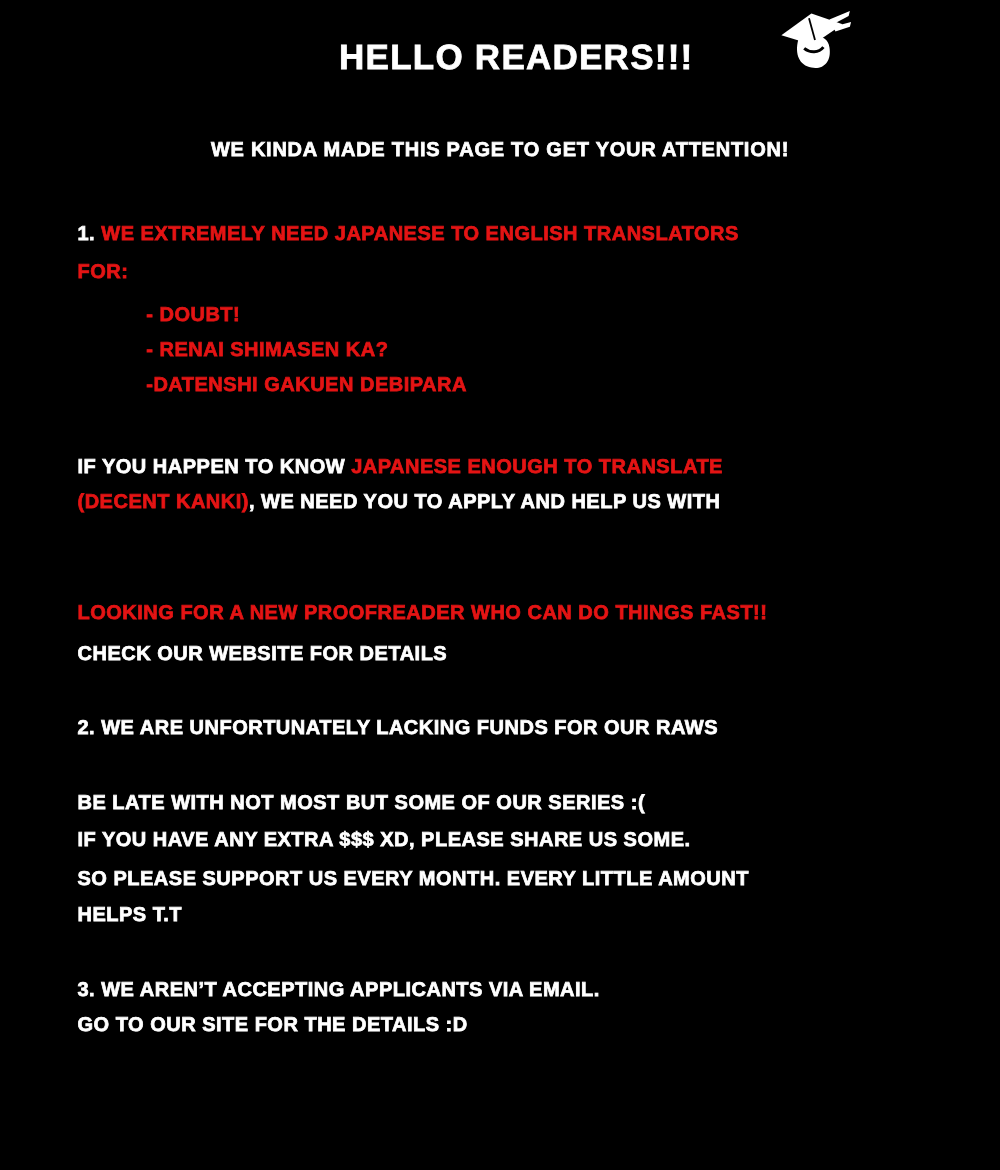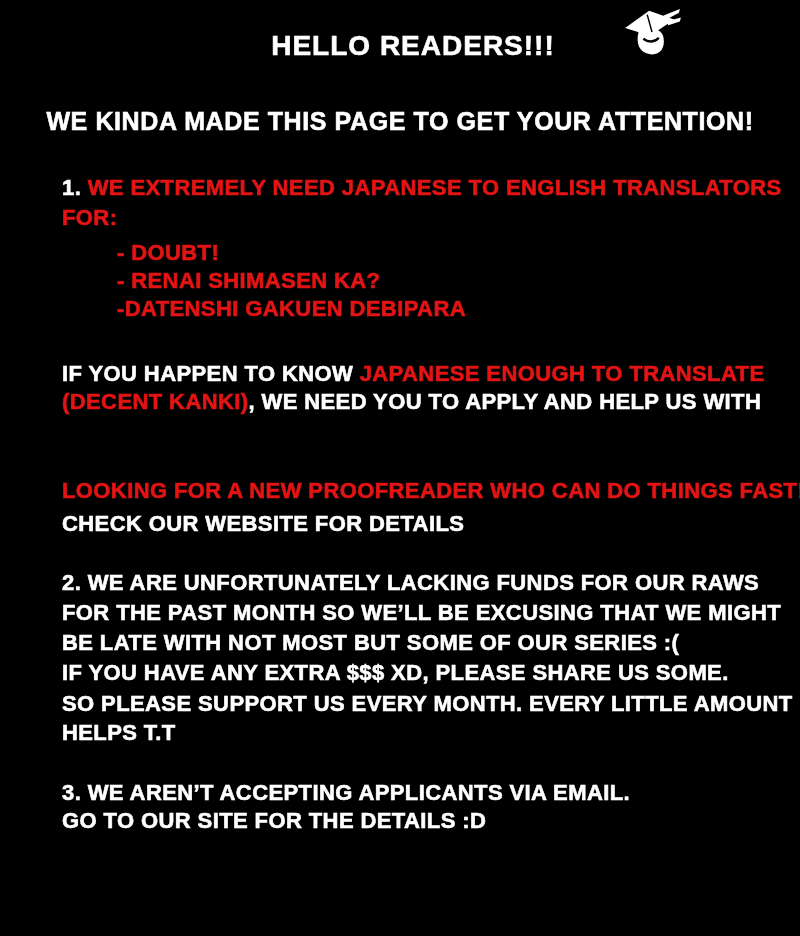--- a/index.html
+++ b/index.html
@@ -13,42 +13,42 @@
     height: 936px;
     background: #000000;
     overflow: hidden;
     font-family: "Liberation Sans", sans-serif;
     font-weight: bold;
     color: #ffffff;
   }
   .line {
     position: absolute;
     left: 62px;
-    font-size: 22px;
+    font-size: 16px;
     line-height: 26px;
     letter-spacing: 0.4px;
     white-space: nowrap;
     -webkit-text-stroke: 0.6px #ffffff;
   }
   .red {
     color: #e41414;
     -webkit-text-stroke: 0.6px #e41414;
   }
   .center {
     left: 0;
     width: 100%;
     text-align: center;
   }
   .title {
     font-size: 28px;
     letter-spacing: 1px;
     transform: translateX(13px);
   }
   .subtitle {
-    font-size: 25px;
+    font-size: 16px;
     letter-spacing: 0.6px;
   }
   .indent {
     left: 117px;
   }
   .logo {
     position: absolute;
     left: 623px;
     top: 6px;
     width: 58px;
@@ -90,21 +90,20 @@
   </div>
   <div class="line" style="top:361px">
     <span>IF YOU HAPPEN TO KNOW </span>
     <span class="red">JAPANESE ENOUGH TO TRANSLATE</span>
   </div>
 
   <div class="line red" style="top:478px">LOOKING FOR A NEW PROOFREADER WHO CAN DO THINGS FAST!!</div>
   <div class="line" style="top:511px">CHECK OUR WEBSITE FOR DETAILS</div>
 
   <div class="line" style="top:570px">2. WE ARE UNFORTUNATELY LACKING FUNDS FOR OUR RAWS</div>
-  <div class="line" style="top:600px">FOR THE PAST MONTH SO WE’LL BE EXCUSING THAT WE MIGHT</div>
   <div class="line" style="top:630px">BE LATE WITH NOT MOST BUT SOME OF OUR SERIES :(</div>
   <div class="line" style="top:660px">IF YOU HAVE ANY EXTRA $$$ XD, PLEASE SHARE US SOME.</div>
   <div class="line" style="top:691px">SO PLEASE SUPPORT US EVERY MONTH. EVERY LITTLE AMOUNT</div>
   <div class="line" style="top:720px">HELPS T.T</div>
 
   <div class="line" style="top:780px">3. WE AREN’T ACCEPTING APPLICANTS VIA EMAIL.</div>
   <div class="line" style="top:808px">GO TO OUR SITE FOR THE DETAILS :D</div>
 
 </div>
 

